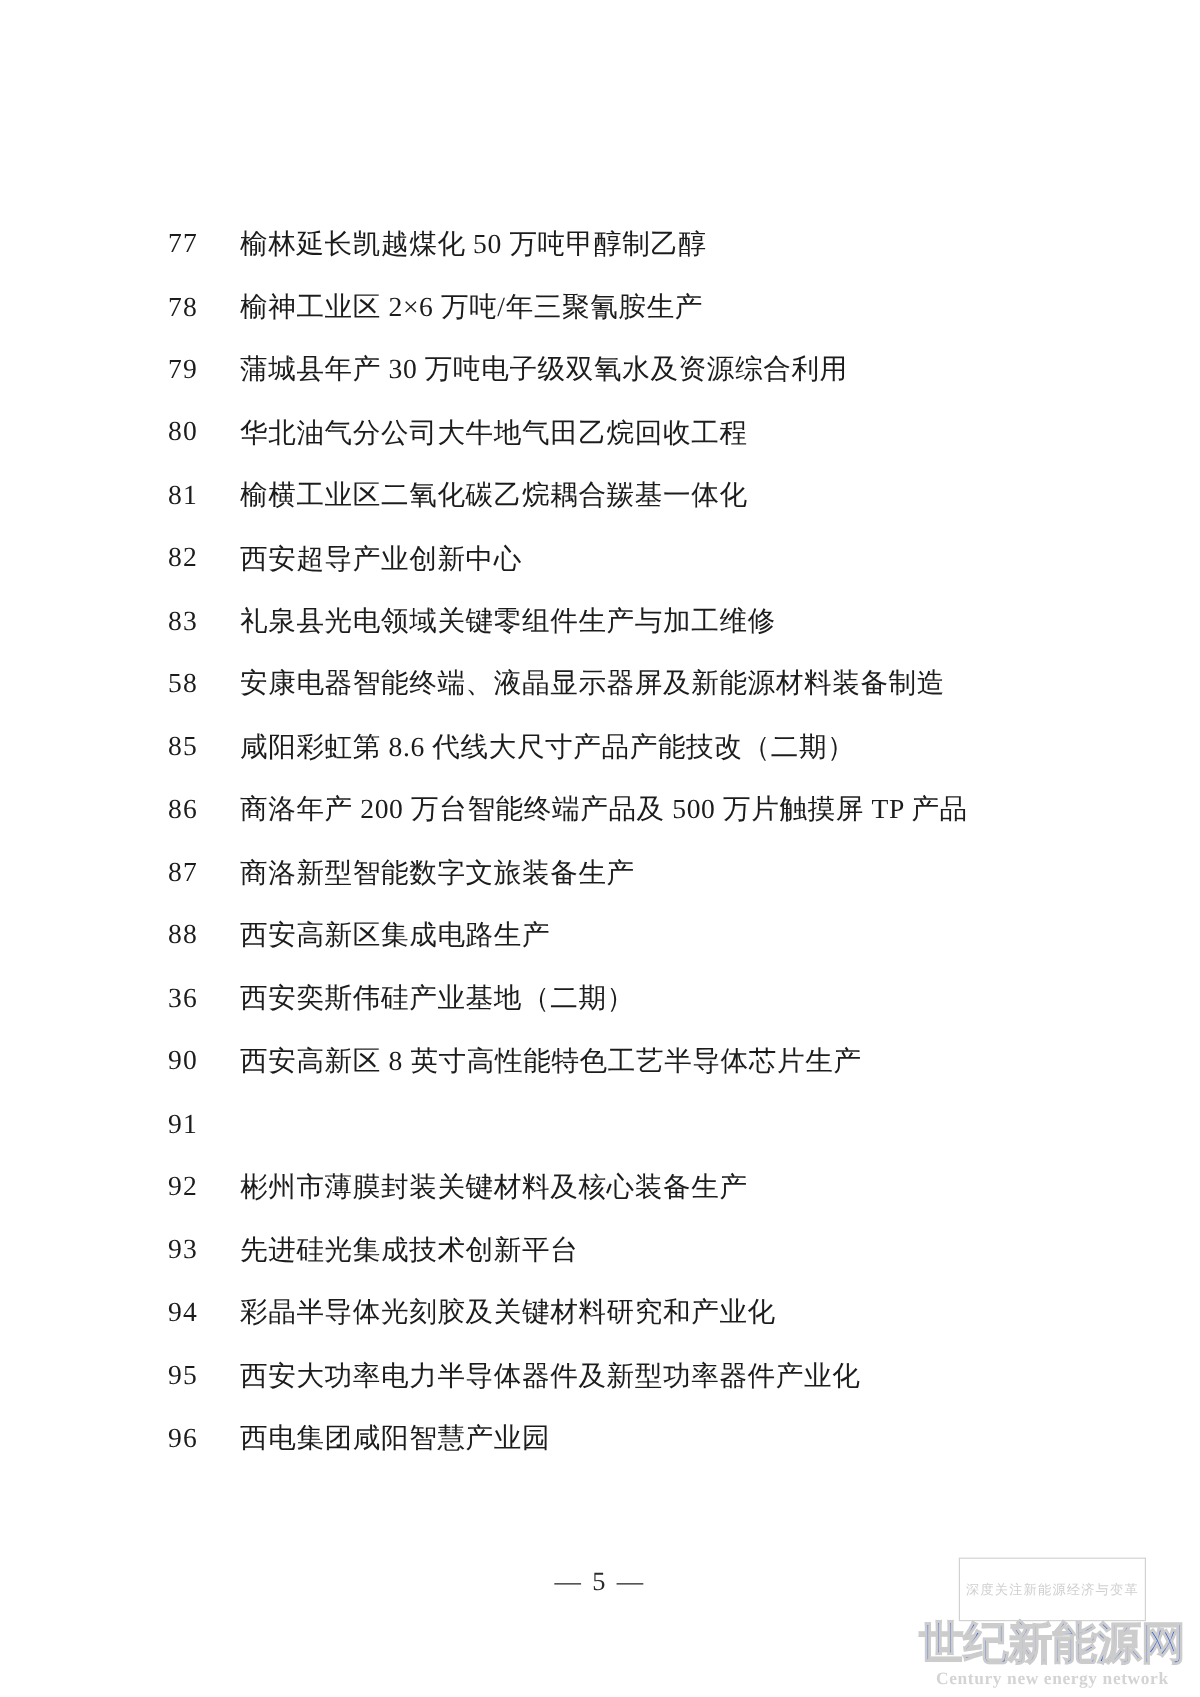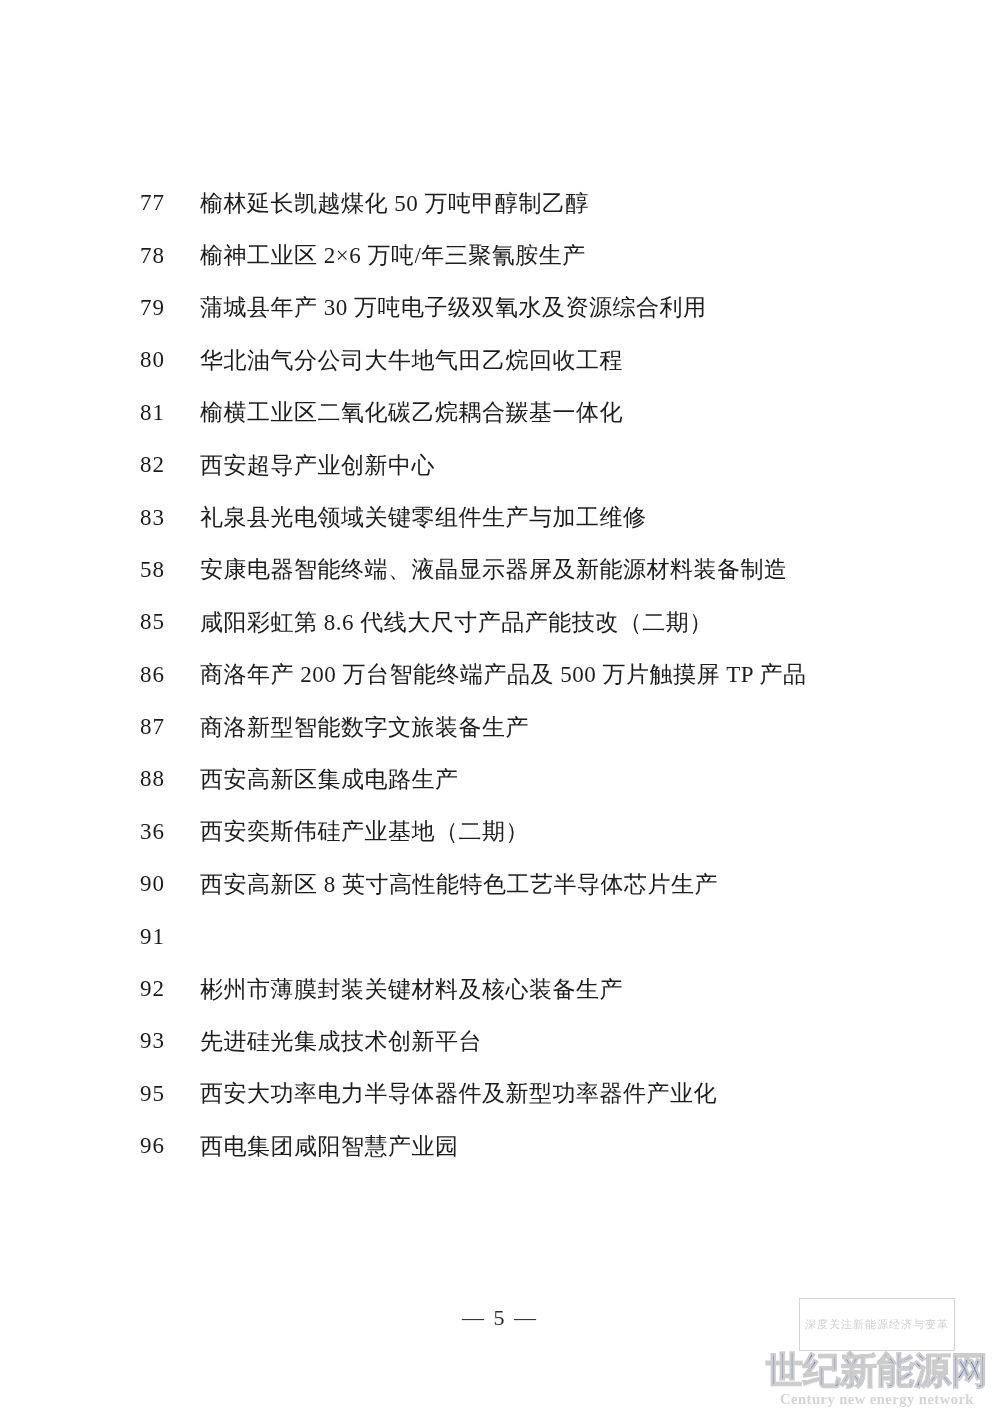--- a/index.html
+++ b/index.html
@@ -152,20 +152,24 @@
       </div>
     <div class="row">
         <span class="num">92</span>
         <span class="txt">彬州市薄膜封装关键材料及核心装备生产</span>
       </div>
     <div class="row">
         <span class="num">93</span>
         <span class="txt">先进硅光集成技术创新平台</span>
       </div>
     <div class="row">
+        <span class="num">94</span>
+        <span class="txt">彩晶半导体光刻胶及关键材料研究和产业化</span>
+      </div>
+    <div class="row">
         <span class="num">95</span>
         <span class="txt">西安大功率电力半导体器件及新型功率器件产业化</span>
       </div>
     <div class="row">
         <span class="num">96</span>
         <span class="txt">西电集团咸阳智慧产业园</span>
       </div>
   </div>
 
   <div class="page-number">— 5 —</div>

